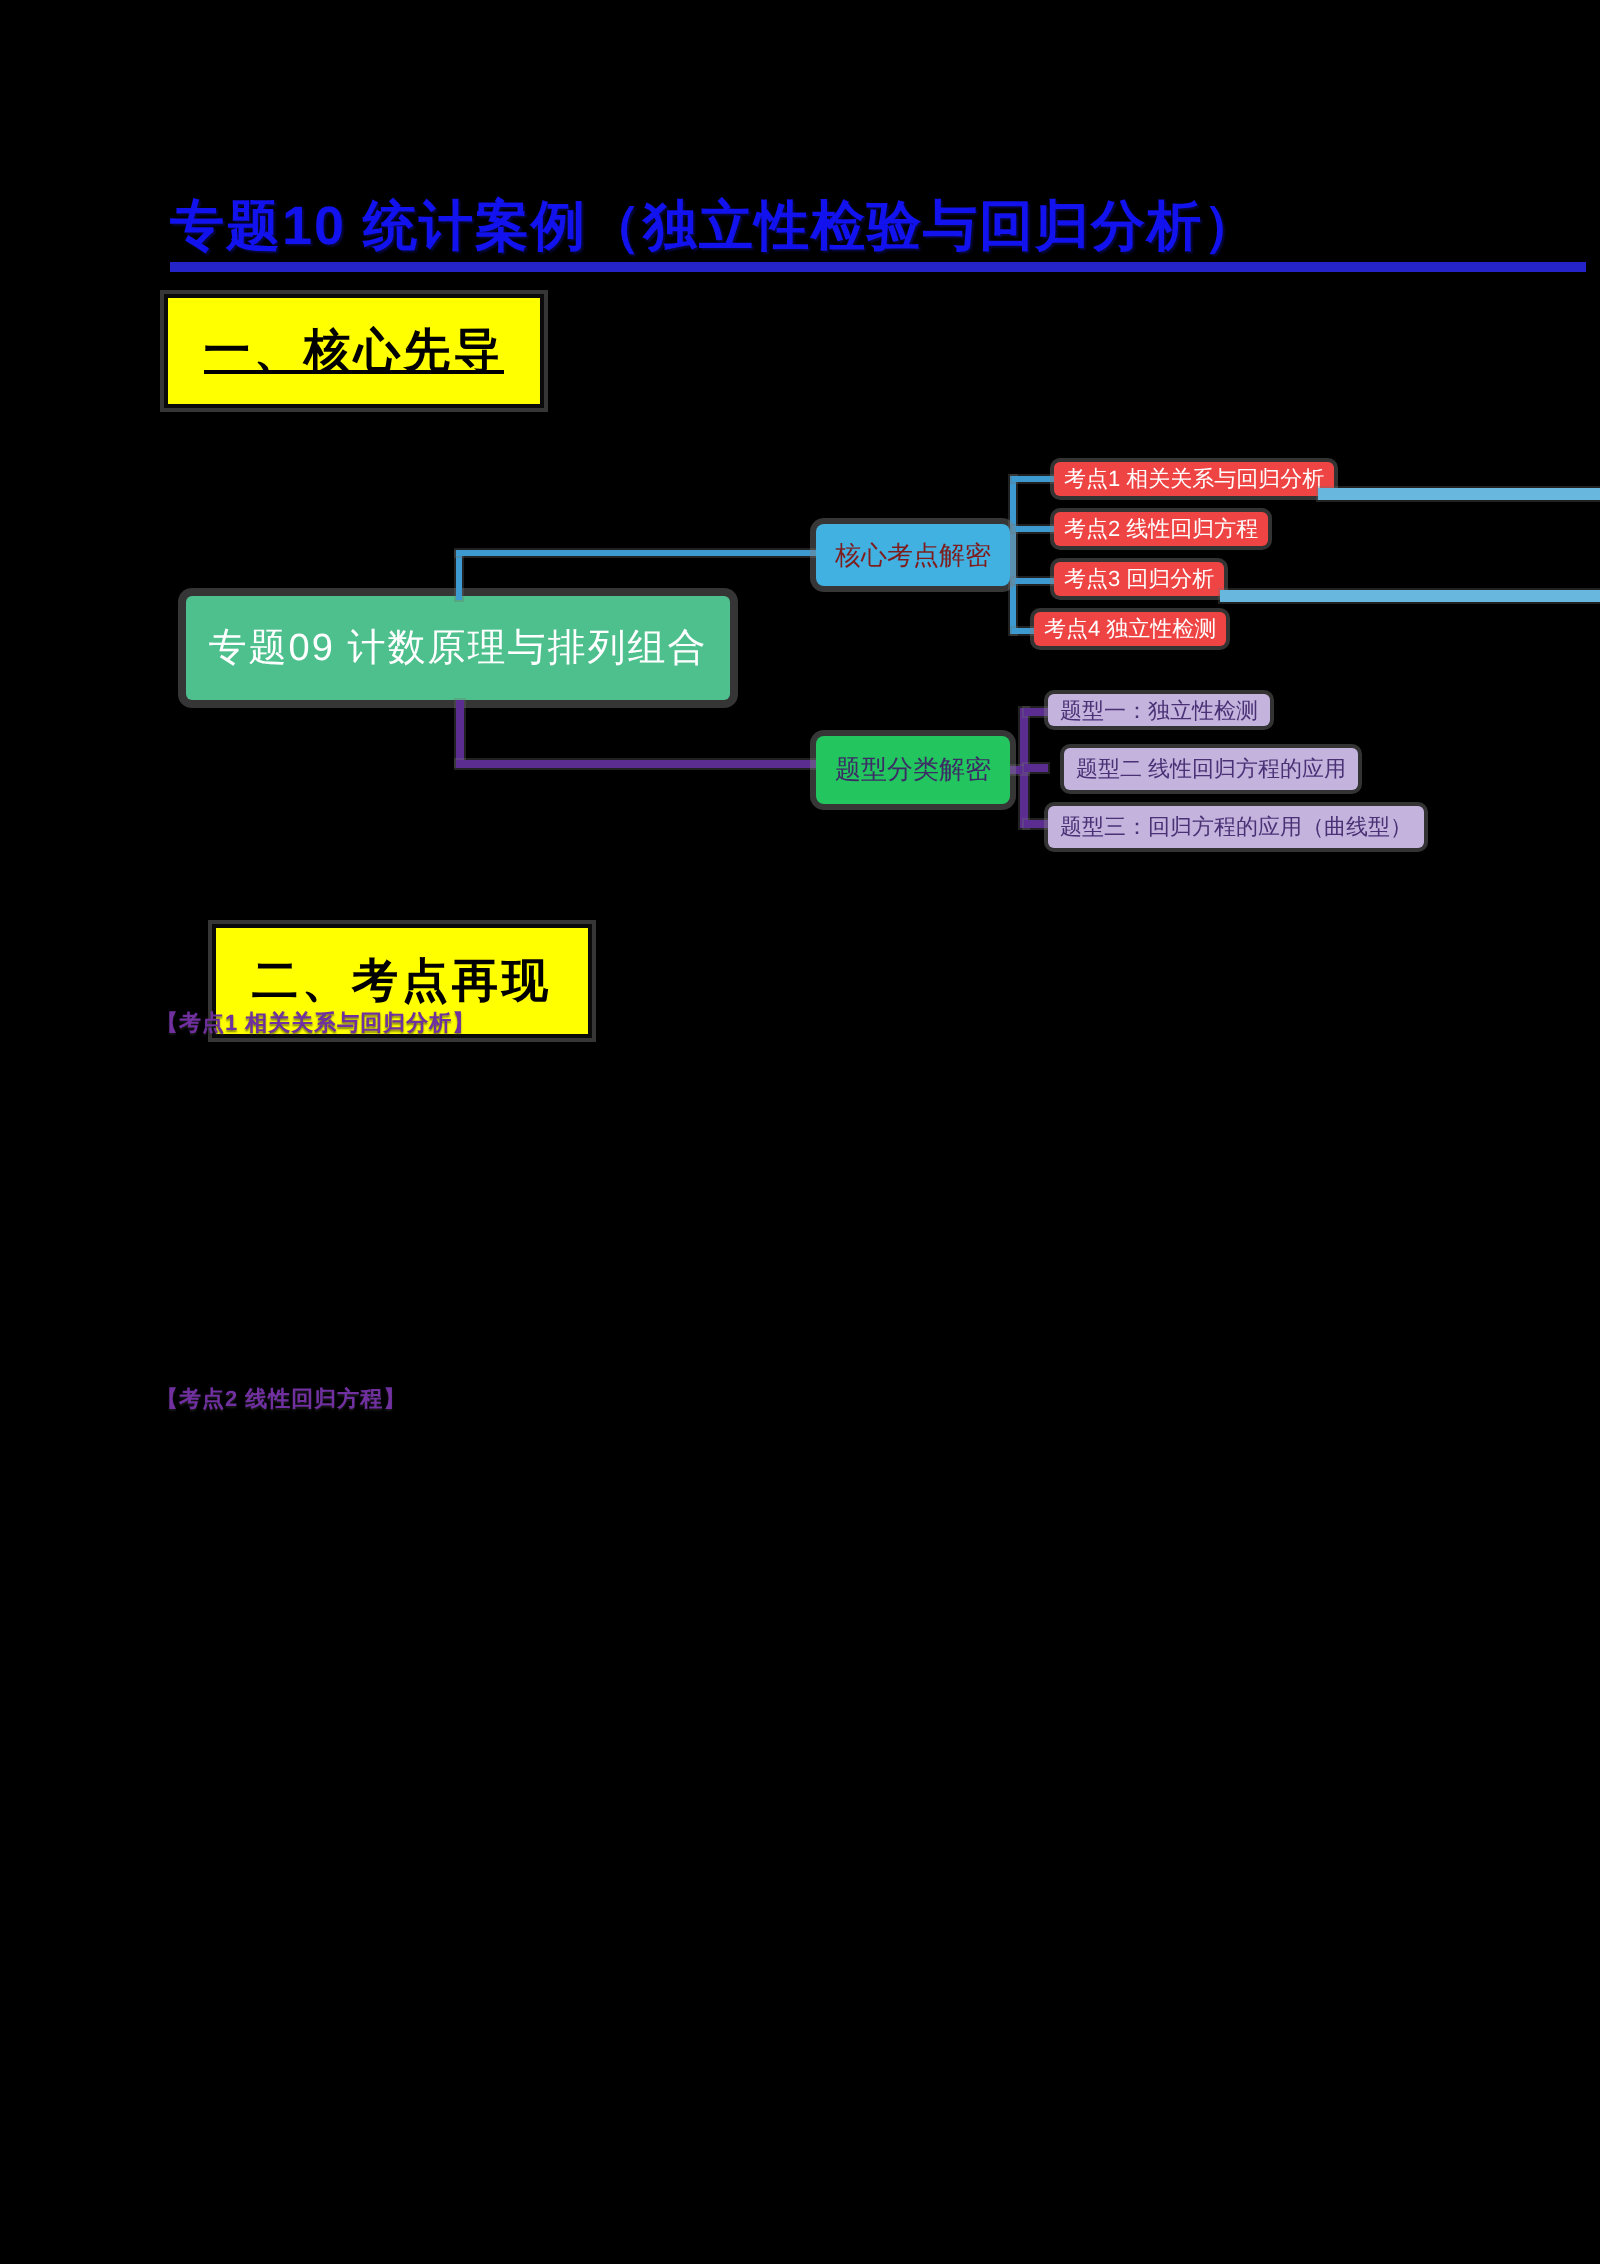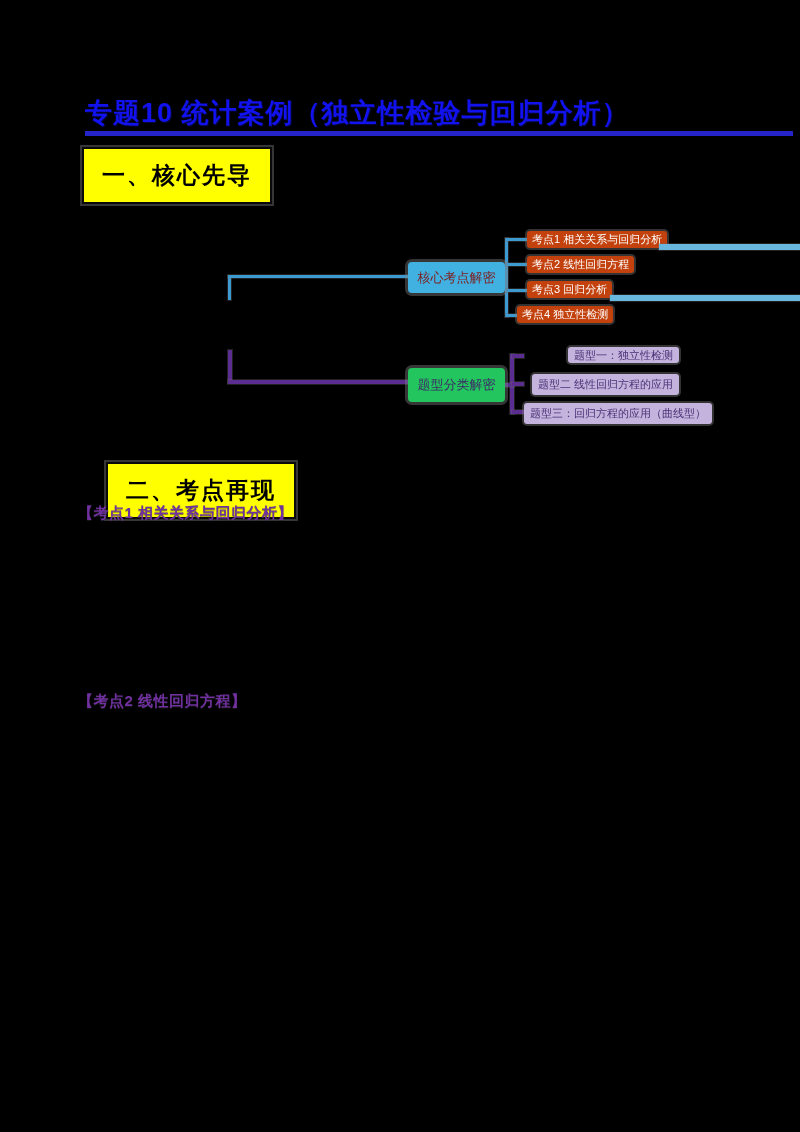--- a/index.html
+++ b/index.html
@@ -17,21 +17,21 @@
     position:absolute;left:85px;top:131px;width:708px;height:5px;background:#2424c8;
   }
   
   .section-banner{
     position:absolute;width:190px;height:57px;background:#ffff00;
     border:2px solid #0a0a0a;box-sizing:border-box;
     display:flex;align-items:center;justify-content:center;
     font-size:23px;font-weight:bold;color:#000;letter-spacing:2px;
     box-shadow:0 0 0 2px rgba(215,215,215,0.25);
   }
-  #banner1{left:82px;top:147px;}
+  #banner1{left:82px;top:147px;text-decoration:underline;}
   #banner2{left:84px;top:462px;margin-left:22px;}
   
   .node{
     position:absolute;box-sizing:border-box;border-radius:4px;
     display:flex;align-items:center;justify-content:center;white-space:nowrap;
     box-shadow:0 0 0 3px rgba(128,128,128,0.42);
   }
   .node-center{
     left:93px;top:298px;width:272px;height:52px;background:#4ec08d;
     color:#ffffff;font-size:19px;letter-spacing:1px;border-radius:3px;
@@ -39,52 +39,55 @@
   }
   .node-parent-blue{
     left:408px;top:262px;width:97px;height:31px;background:#41b1e1;
     color:#7f1d1d;font-size:13px;
   }
   .node-parent-purple{
     left:408px;top:368px;width:97px;height:34px;background:#22c55e;
     color:#3d2b66;font-size:13px;
   }
   .node-child-blue{
-    background:#c2410c;color:#fff;font-size:11px;height:17px;
+    background:#ef4444;color:#fff;font-size:11px;height:17px;
     padding:0 5px;border-radius:3px;justify-content:flex-start;
     box-shadow:0 0 0 2px rgba(128,128,128,0.40);
   }
   .node-child-purple{
     background:#c3b3dd;color:#4a3175;font-size:11px;
     padding:0 6px;border-radius:3px;justify-content:flex-start;
     box-shadow:0 0 0 2px rgba(128,128,128,0.40);
   }
   
   .line{position:absolute;box-shadow:0 0 0 1px rgba(110,110,110,0.30);}
   .line-blue{background:#3d9ad1;}
   .line-lblue{background:#68b7de;}
   .line-purple{background:#5b2d91;}
   
   .purple-heading{
-    position:absolute;left:78px;font-size:15px;font-weight:bold;color:#7030a0;
+    position:absolute;left:78px;font-size:11px;font-weight:bold;color:#7030a0;
     letter-spacing:0.5px;white-space:nowrap;text-shadow:0 1px 1px rgba(40,40,40,0.6);
   }
 </style>
 </head>
 <body>
 
 <div id="canvas">
 
   <div class="doc-title">专题10 统计案例（独立性检验与回归分析）</div>
   <div class="title-underline"></div>
 
   <div id="banner1" class="section-banner">
     <span>一、核心先导</span>
   </div>
 
+  <div class="node node-center">
+    <span>专题09 计数原理与排列组合</span>
+  </div>
 
   <div class="line line-blue" style="left:228px;top:276px;width:3px;height:24px;"></div>
   <div class="line line-blue" style="left:228px;top:275px;width:182px;height:3px;"></div>
   <div class="line line-blue" style="left:505px;top:238px;width:3px;height:79px;"></div>
   <div class="line line-blue" style="left:506px;top:238px;width:21px;height:3px;"></div>
   <div class="line line-blue" style="left:506px;top:263px;width:21px;height:3px;"></div>
   <div class="line line-blue" style="left:506px;top:289px;width:21px;height:3px;"></div>
   <div class="line line-blue" style="left:506px;top:314px;width:21px;height:3px;"></div>
 
   <div class="node node-parent-blue">
@@ -112,21 +115,21 @@
   <div class="line line-purple" style="left:510px;top:354px;width:4px;height:60px;"></div>
   <div class="line line-purple" style="left:504px;top:383px;width:10px;height:4px;"></div>
   <div class="line line-purple" style="left:512px;top:354px;width:12px;height:4px;"></div>
   <div class="line line-purple" style="left:512px;top:382px;width:12px;height:4px;"></div>
   <div class="line line-purple" style="left:512px;top:410px;width:12px;height:4px;"></div>
 
   <div class="node node-parent-purple">
     <span>题型分类解密</span>
   </div>
 
-  <div class="node node-child-purple" style="left:524px;top:347px;height:16px;margin-left:44px;">
+  <div class="node node-child-purple" style="left:524px;top:347px;height:16px;">
     <span>题型一：独立性检测</span>
   </div>
   <div class="node node-child-purple" style="left:532px;top:374px;height:21px;">
     <span>题型二 线性回归方程的应用</span>
   </div>
   <div class="node node-child-purple" style="left:524px;top:403px;height:21px;">
     <span>题型三：回归方程的应用（曲线型）</span>
   </div>
 
   <div id="banner2" class="section-banner">

